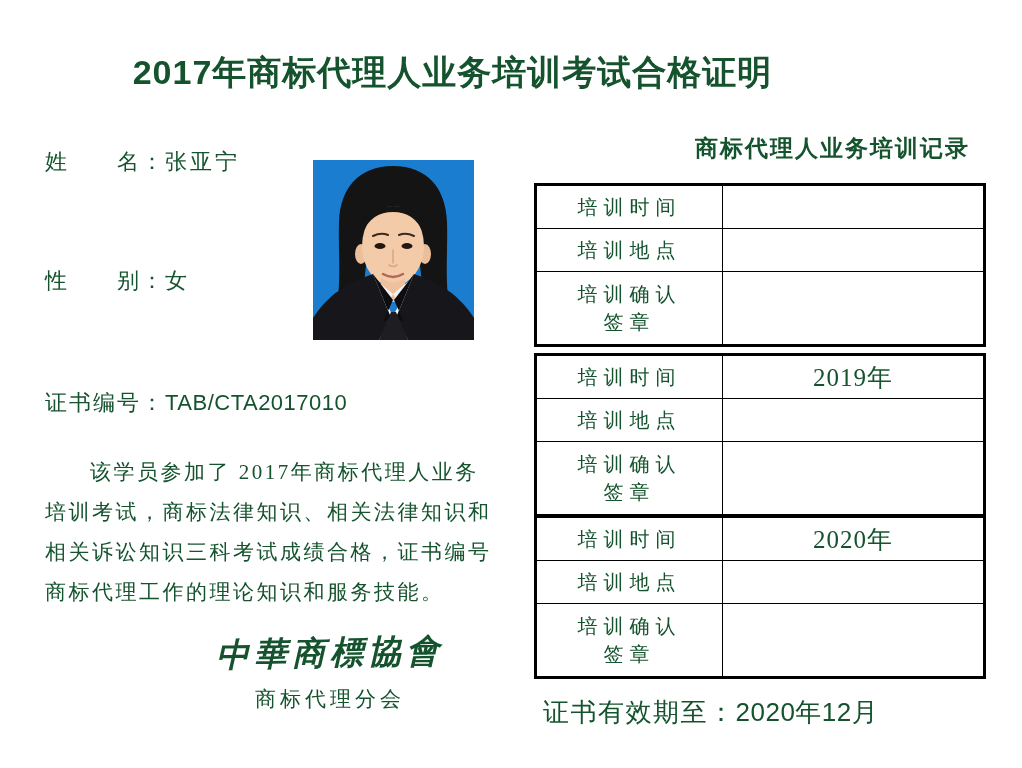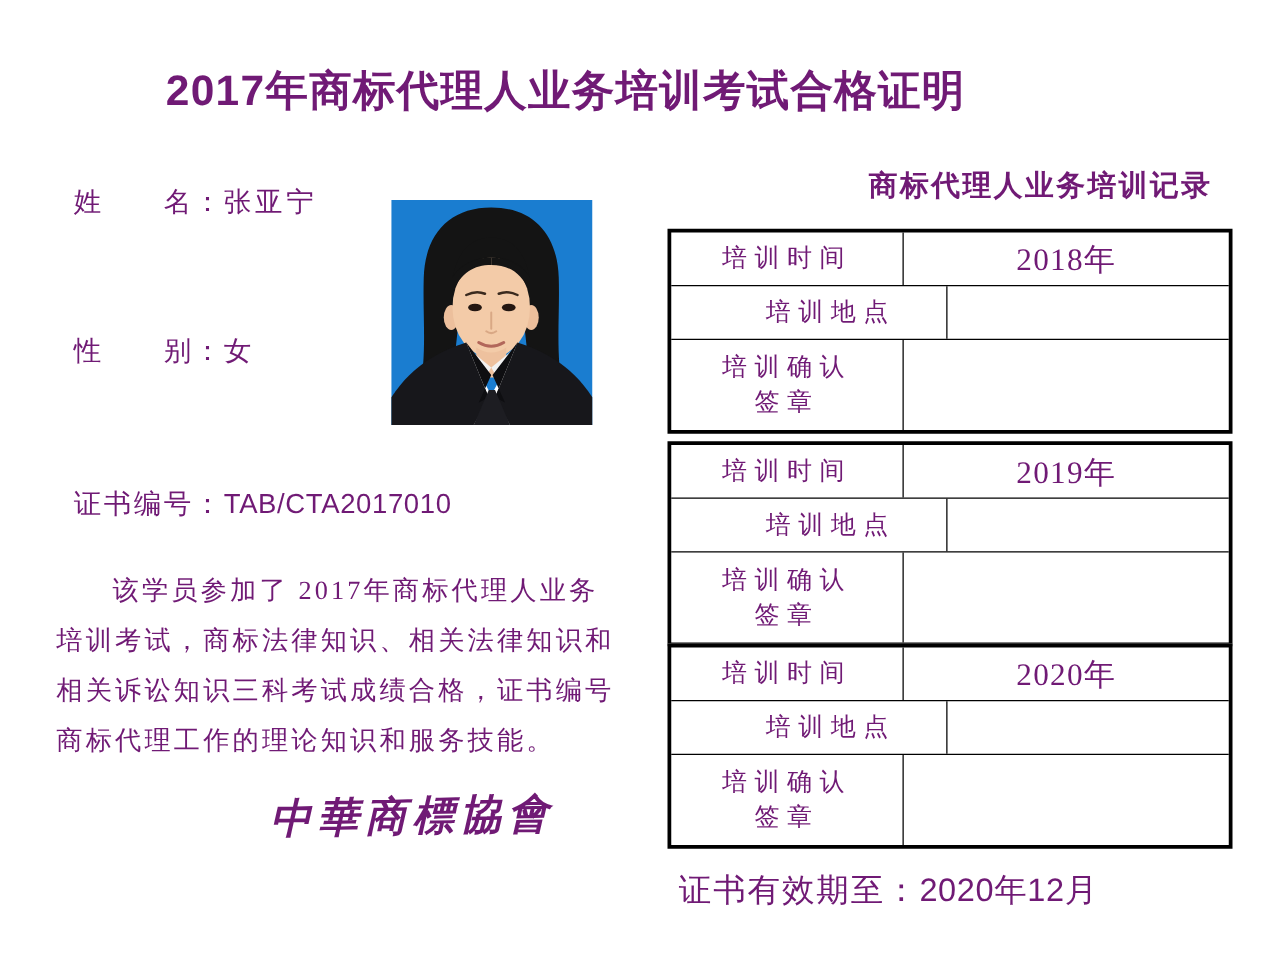--- a/index.html
+++ b/index.html
@@ -2,33 +2,33 @@
 <html><head>
 <meta charset="utf-8">
 <style>
   html,body{margin:0;padding:0;background:#ffffff;}
   .page{
     position:relative;
     width:1022px;height:768px;
     background:#ffffff;
     overflow:hidden;
     font-family:"Liberation Serif", serif;
-    color:#701a75;
+    color:#14532d;
   }
   
   .doc-title{
     position:absolute;left:0;top:50px;width:905px;
     text-align:center;
     font-family:"Liberation Sans", sans-serif;
     font-weight:bold;font-size:34px;letter-spacing:1px;
     white-space:nowrap;
   }
   
   .field-line{
-    position:absolute;left:59px;
+    position:absolute;left:45px;
     font-size:22px;letter-spacing:2px;white-space:nowrap;
   }
   .field-line .val{letter-spacing:3px;}
   .line-name{top:147px;}
   .line-gender{top:266px;}
   .line-cert{top:388px;}
   .line-cert .val{
     font-family:Liberation Sans, sans-serif;
     letter-spacing:0.5px;
   }
@@ -69,21 +69,21 @@
     position:absolute;left:534px;width:452px;
     border:3px solid #000;box-sizing:border-box;
     background:#fff;
   }
   .tbl-1{top:183px;}
   .tbl-2{top:353px;}
   .tbl-3{top:515px;}
   .tbl .row{display:flex;}
   .tbl .row + .row{border-top:1px solid #000;}
   .tbl .row-time{height:42px;}
-  .tbl .row-place{height:42px;padding-left:35px;}
+  .tbl .row-place{height:42px;}
   .tbl .row-confirm{height:72px;gap:13px;}
   .tbl .cell{box-sizing:border-box;}
   .tbl .cell-label{
     width:186px;border-right:1px solid #000;
     display:flex;flex-direction:column;
     align-items:center;justify-content:center;
     font-size:20px;letter-spacing:6px;
     line-height:28px;white-space:nowrap;
   }
   .tbl .cell-value{
@@ -156,28 +156,28 @@
 
   <div class="statement">
     <div class="s-line indent">该学员参加了 2017年商标代理人业务</div>
     <div class="s-line">培训考试，商标法律知识、相关法律知识和</div>
     <div class="s-line">相关诉讼知识三科考试成绩合格，证书编号</div>
     <div class="s-line">商标代理工作的理论知识和服务技能。</div>
   </div>
 
   <div class="seal-block">
     <div class="seal-calligraphy">中華商標協會</div>
+    <div class="seal-branch">商标代理分会</div>
   </div>
 
   <div class="training-header">商标代理人业务培训记录</div>
 
   <div class="tbl tbl-1">
     <div class="row row-time">
       <div class="cell cell-label">培训时间</div>
-      <div class="cell cell-value">2018年</div>
     </div>
     <div class="row row-place">
       <div class="cell cell-label">培训地点</div>
       <div class="cell cell-value"></div>
     </div>
     <div class="row row-confirm">
       <div class="cell cell-label">
         <span>培训确认</span>
         <span>签章</span>
       </div>

